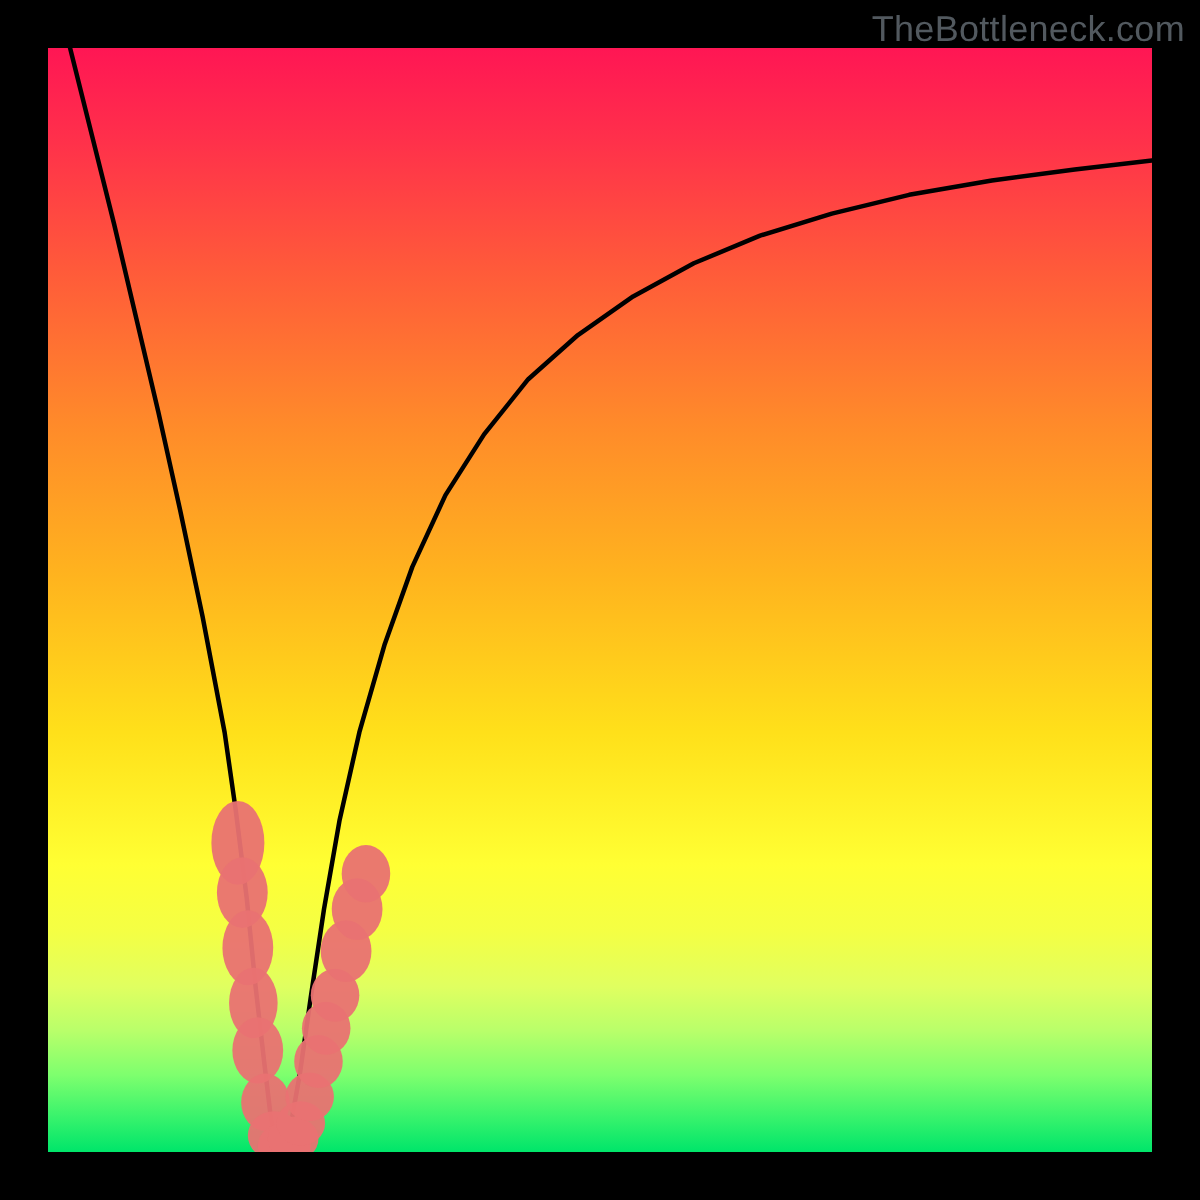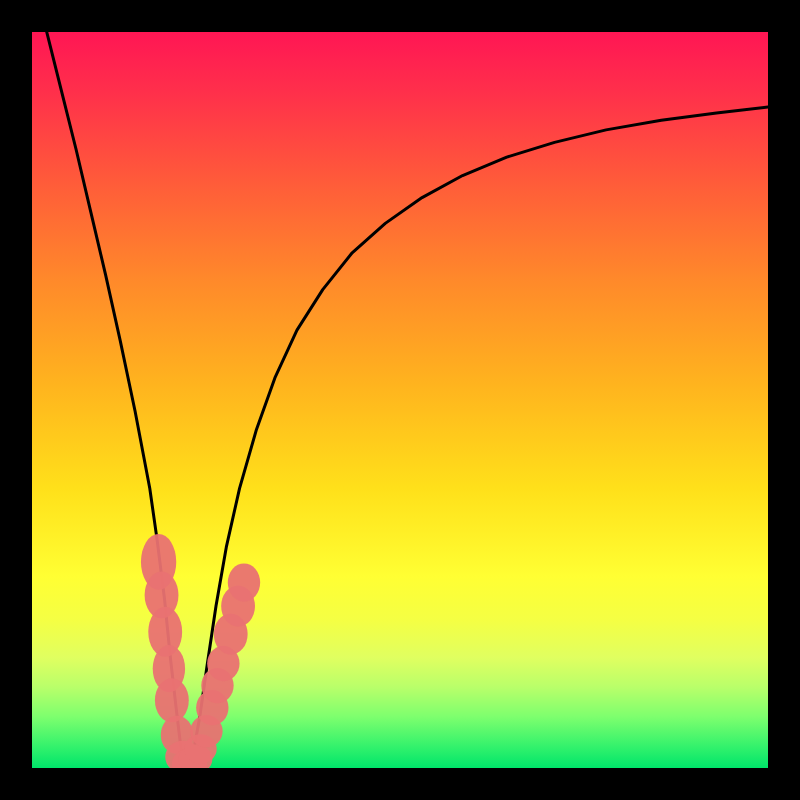--- a/index.html
+++ b/index.html
@@ -43,13 +43,14 @@
           <ellipse cx="174.43" cy="699.20" rx="16.19" ry="16.19" fill="#e97272" stroke="#c94f4f" stroke-width="0" opacity="0.95"></ellipse>
           <ellipse cx="180.32" cy="675.65" rx="16.19" ry="17.66" fill="#e97272" stroke="#c94f4f" stroke-width="0" opacity="0.95"></ellipse>
           <ellipse cx="185.47" cy="653.57" rx="16.19" ry="17.66" fill="#e97272" stroke="#c94f4f" stroke-width="0" opacity="0.95"></ellipse>
           <ellipse cx="191.36" cy="631.49" rx="16.19" ry="17.66" fill="#e97272" stroke="#c94f4f" stroke-width="0" opacity="0.95"></ellipse>
           <ellipse cx="198.72" cy="602.05" rx="16.93" ry="20.61" fill="#e97272" stroke="#c94f4f" stroke-width="0" opacity="0.95"></ellipse>
           <ellipse cx="206.08" cy="574.08" rx="16.93" ry="20.61" fill="#e97272" stroke="#c94f4f" stroke-width="0" opacity="0.95"></ellipse>
           <ellipse cx="211.97" cy="550.53" rx="16.19" ry="19.14" fill="#e97272" stroke="#c94f4f" stroke-width="0" opacity="0.95"></ellipse>
         </g>
       </svg>
   </div>
+  <div class="watermark">TheBottleneck.com</div>
 </div>
 
 </body></html>

